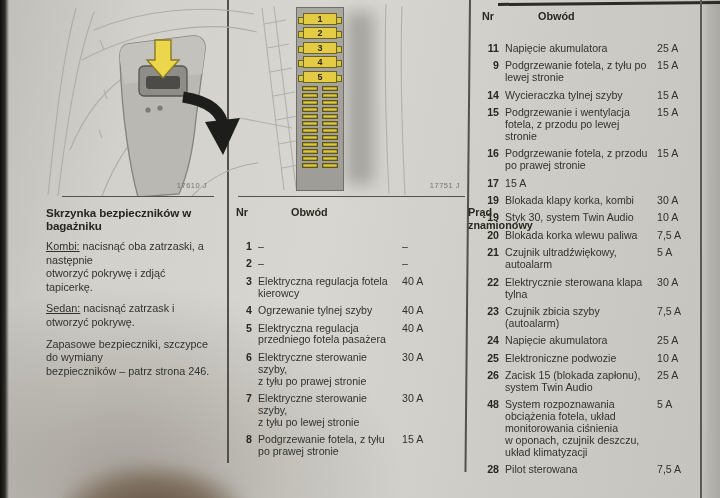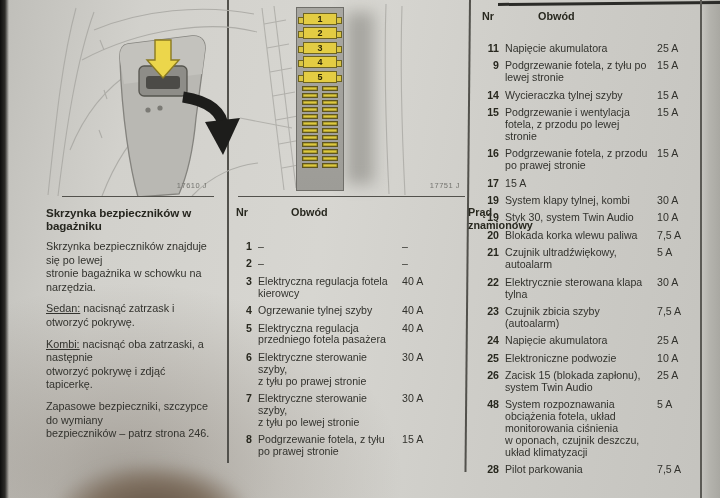--- a/index.html
+++ b/index.html
@@ -119,25 +119,23 @@
 
         <path d="M141,97 C168,101 181,113 181,128" fill="none" stroke="#1d1d1b" stroke-width="11"></path>
         <polygon points="163,122 198,118 181,155" fill="#1d1d1b"></polygon>
       </svg>
       <figcaption>17610 J</figcaption>
       <div class="hline figline-l"></div>
     </figure>
 
     <div class="lefttext">
       <h3>Skrzynka bezpieczników w bagażniku</h3>
-      <p>Skrzynka bezpieczników znajduje się po lewej
-stronie bagażnika w schowku na narzędzia.</p>
-      <p><span class="u">Sedan:</span><span> nacisnąć zatrzask i otworzyć pokrywę.</span></p>
       <p><span class="u">Kombi:</span><span> nacisnąć oba zatrzaski, a następnie
 otworzyć pokrywę i zdjąć tapicerkę.</span></p>
+      <p><span class="u">Sedan:</span><span> nacisnąć zatrzask i otworzyć pokrywę.</span></p>
       <p>Zapasowe bezpieczniki, szczypce do wymiany
 bezpieczników – patrz strona 246.</p>
     </div>
   </section>
 
   <section class="col col-mid">
     <figure>
       <svg width="231" height="197" viewBox="0 0 231 197" style="position:absolute;left:0;top:0">
         <g fill="none" stroke="#b2b1ac" stroke-width="1.1">
           <path d="M26,8 L48,190"></path>
@@ -335,21 +333,21 @@
           <span class="cur">15 A</span>
         </div>
 
         <div class="row grid-r">
           <span class="nr">17</span>
           <span class="cur">15 A</span>
         </div>
 
         <div class="row grid-r">
           <span class="nr">19</span>
-          <span class="cir">System klapy tylnej, kombi</span>
+          <span class="cir">Blokada klapy korka, kombi</span>
           <span class="cur">30 A</span>
         </div>
 
         <div class="row grid-r">
           <span class="nr">19</span>
           <span class="cir">Styk 30, system Twin Audio</span>
           <span class="cur">10 A</span>
         </div>
 
         <div class="row grid-r">
@@ -403,20 +401,20 @@
           <span class="cir">System rozpoznawania
 obciążenia fotela, układ
 monitorowania ciśnienia
 w oponach, czujnik deszczu,
 układ klimatyzacji</span>
           <span class="cur">5 A</span>
         </div>
 
         <div class="row grid-r">
           <span class="nr">28</span>
-          <span class="cir">Pilot parkowania</span>
+          <span class="cir">Pilot sterowana</span>
           <span class="cur">7,5 A</span>
         </div>
 
       </div>
   </section>
 
 </div>
 
 </body></html>

